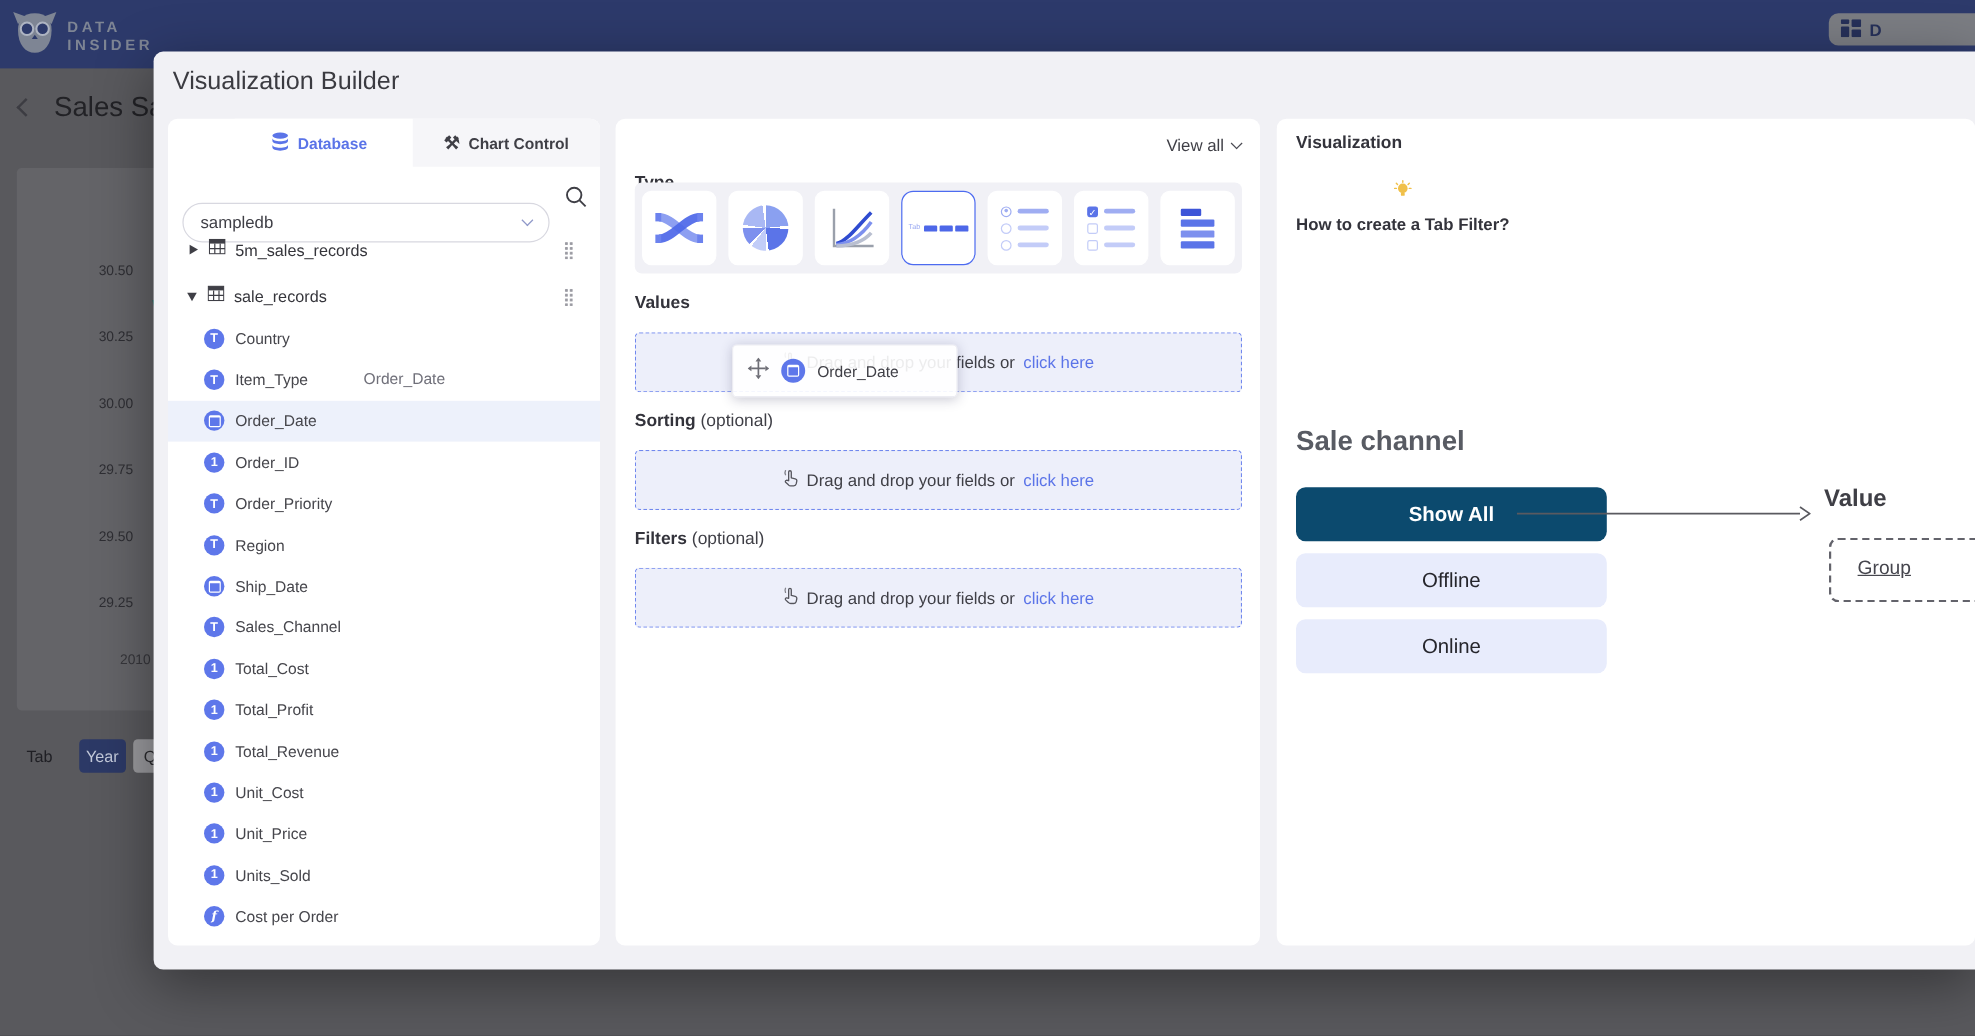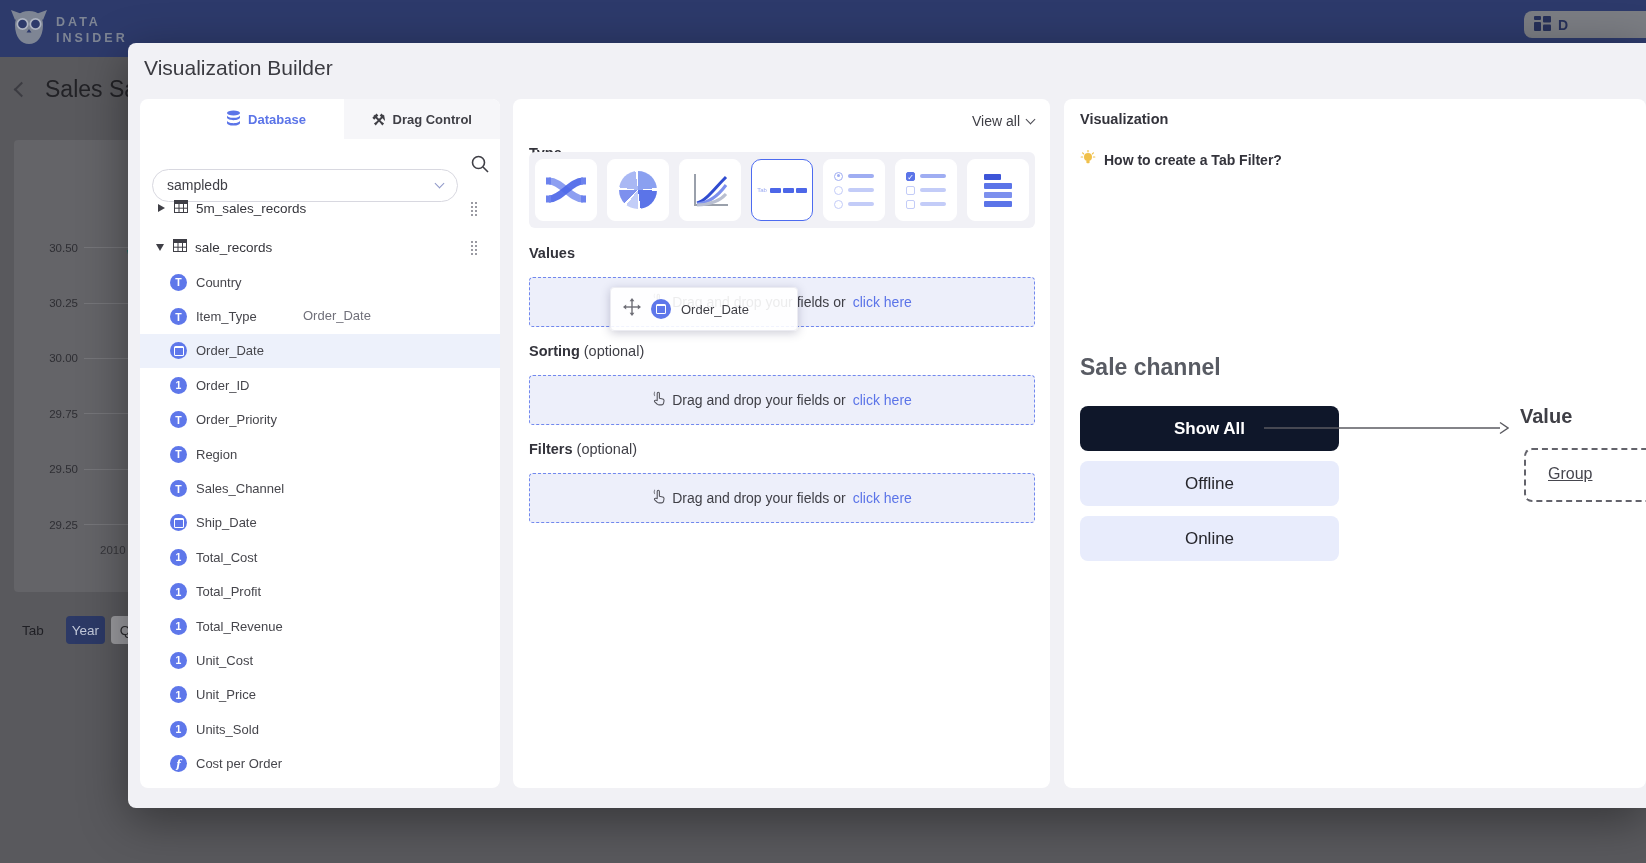--- a/index.html
+++ b/index.html
@@ -16,21 +16,21 @@
             border-radius:8px;display:flex;align-items:center;gap:7px;padding:0 10px;color:#263059;
             font-weight:bold;font-size:14px;}
 
   
   .bg-title-row{position:absolute;left:0;top:76px;display:flex;align-items:center;gap:18px;z-index:1;}
   .back-chevron{width:11px;height:11px;border-left:2.5px solid #3c3c42;border-bottom:2.5px solid #3c3c42;
                 transform:rotate(45deg);margin-left:16px;}
   .bg-page-title{font-size:23px;color:#222226;white-space:nowrap;}
   .bg-chart-card{position:absolute;left:14px;top:140px;width:130px;height:452px;background:#646468;
                  border-radius:4px;z-index:1;overflow:hidden;}
-  .tick-row{display:flex;align-items:center;gap:6px;height:55.4px;}
+  .tick-row{display:flex;align-items:center;gap:6px;height:55.4px;flex-direction:column;}
   .tick-label{width:46px;text-align:right;font-size:11.5px;color:#2e2e33;}
   .tick-line{flex:1;height:1px;background:#757579;}
   .bg-xtick{position:absolute;left:86px;top:368px;font-size:11.5px;color:#36363b;margin-top:36px;}
   .bg-line-svg{position:absolute;right:0;top:90px;}
   .bg-period{position:absolute;left:0;top:616px;display:flex;align-items:center;z-index:1;}
   .bg-period-label{margin-left:22px;font-size:13.5px;color:#1f1f24;}
   .bg-period-active{margin-left:22px;width:39px;height:28px;background:#2c3966;border-radius:4px;
                     color:#c3c9da;font-size:13.5px;display:flex;align-items:center;justify-content:center;}
   .bg-period-next{margin-left:6px;width:40px;height:28px;background:#9b9b9f;border-radius:4px;
                   color:#2a2a2e;font-size:13.5px;display:flex;align-items:center;padding-left:9px;}
@@ -118,28 +118,28 @@
             border-radius:4px;background:#edeffa;display:flex;align-items:center;justify-content:center;
             gap:7px;font-size:14px;color:#3f3f46;}
   .dz-link{color:#5b74e8;cursor:pointer;}
   .drag-chip{position:absolute;left:97px;top:188px;width:188px;height:44px;background:rgba(255,255,255,.9);
              border:1px solid #ececf2;border-radius:4px;box-shadow:0 2px 10px rgba(50,50,90,.25);
              display:flex;align-items:center;gap:10px;padding:0 12px;z-index:5;}
   .chip-label{font-size:13px;color:#3f3f46;}
 
   
   .viz-title{position:absolute;left:16px;top:12px;font-size:14.5px;font-weight:bold;color:#33333b;}
-  .tip-row{position:absolute;left:16px;top:51px;display:flex;align-items:center;gap:8px;}
+  .tip-row{position:absolute;left:16px;top:51px;display:flex;align-items:center;gap:8px;flex-direction:column;}
   .tip-title{font-size:14px;font-weight:bold;color:#33333b;}
   .tip-body{position:absolute;left:32px;top:84px;font-size:13.5px;color:#46464e;}
   .widget-title{position:absolute;left:16px;top:255px;font-size:23px;font-weight:700;color:#585b63;}
   .channel-buttons{position:absolute;left:16px;top:307px;width:259px;display:flex;flex-direction:column;gap:10px;}
   .channel-btn{height:45px;border-radius:8px;background:#e8ecfc;color:#26262c;font-size:17px;
                display:flex;align-items:center;justify-content:center;cursor:pointer;}
-  .channel-btn[data-active="true"]{background:#0f172a;color:#fff;font-weight:bold;}
+  .channel-btn[data-active="true"]{background:#0c4a6e;color:#fff;font-weight:bold;}
   .annot-arrow{position:absolute;left:200px;top:322px;}
   .annot-value{position:absolute;left:456px;top:306px;font-size:20px;font-weight:bold;color:#3f3f46;white-space:nowrap;}
   .annot-box{position:absolute;left:460px;top:349px;width:160px;height:54px;border:2px dashed #63636b;
              border-radius:8px;}
   .annot-group{position:absolute;left:22px;top:15px;font-size:16px;color:#46464e;
                text-decoration:underline;white-space:nowrap;}
 </style>
 </head>
 <body>
 
@@ -239,21 +239,21 @@
             <svg width="15" height="16" viewBox="0 0 15 16" fill="#5b74e8">
               <ellipse cx="7.5" cy="3" rx="6.5" ry="2.6"></ellipse>
               <path d="M1 5.2 c0 1.4 2.9 2.6 6.5 2.6 s6.5-1.2 6.5-2.6 v2.4 c0 1.4-2.9 2.6-6.5 2.6 S1 9 1 7.6 Z"></path>
               <path d="M1 10.6 c0 1.4 2.9 2.6 6.5 2.6 s6.5-1.2 6.5-2.6 v2.4 c0 1.4-2.9 2.6-6.5 2.6 S1 14.4 1 13 Z"></path>
             </svg>
           </span>
           <span>Database</span>
         </div>
         <div class="db-tab inactive">
           <span class="tool-glyph">⚒</span>
-          <span>Drag Control</span>
+          <span>Chart Control</span>
         </div>
       </div>
 
       <div class="search-row">
         <div class="db-select">
           <span>sampledb</span>
           <span class="chev"></span>
         </div>
         <span>
           <svg width="20" height="20" viewBox="0 0 20 20" fill="none" stroke="#3f3f46" stroke-width="1.6">
@@ -320,27 +320,27 @@
             <span class="ficon" data-type="text"></span>
             <span class="field-label">Order_Priority</span>
           </div>
 
           <div class="field-row">
             <span class="ficon" data-type="text"></span>
             <span class="field-label">Region</span>
           </div>
 
           <div class="field-row">
+            <span class="ficon" data-type="date"></span>
+            <span class="field-label">Ship_Date</span>
+          </div>
+
+          <div class="field-row">
             <span class="ficon" data-type="text"></span>
             <span class="field-label">Sales_Channel</span>
-          </div>
-
-          <div class="field-row">
-            <span class="ficon" data-type="date"></span>
-            <span class="field-label">Ship_Date</span>
           </div>
 
           <div class="field-row">
             <span class="ficon" data-type="number"></span>
             <span class="field-label">Total_Cost</span>
           </div>
 
           <div class="field-row">
             <span class="ficon" data-type="number"></span>
             <span class="field-label">Total_Profit</span>

